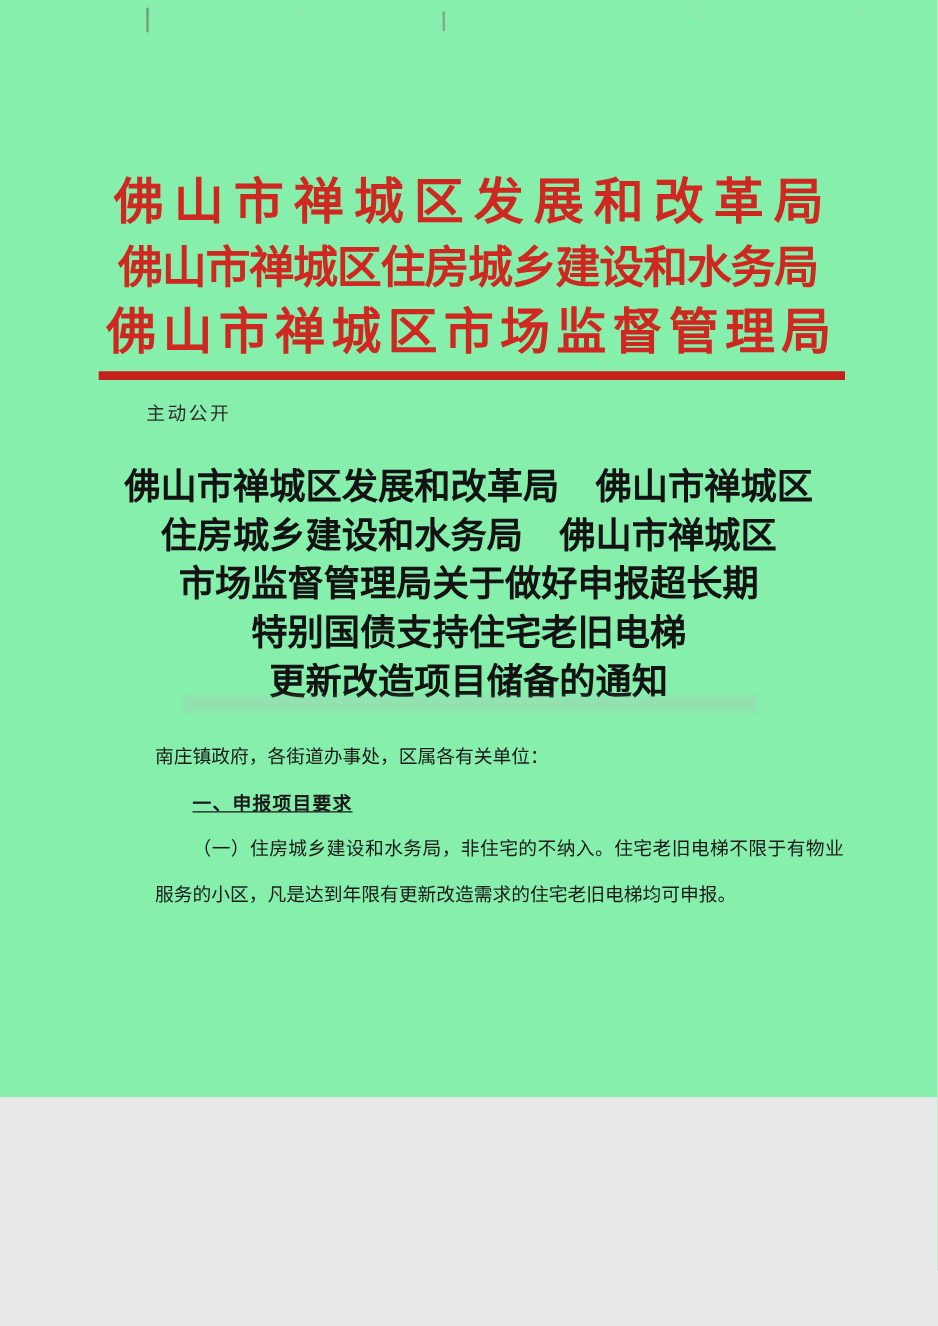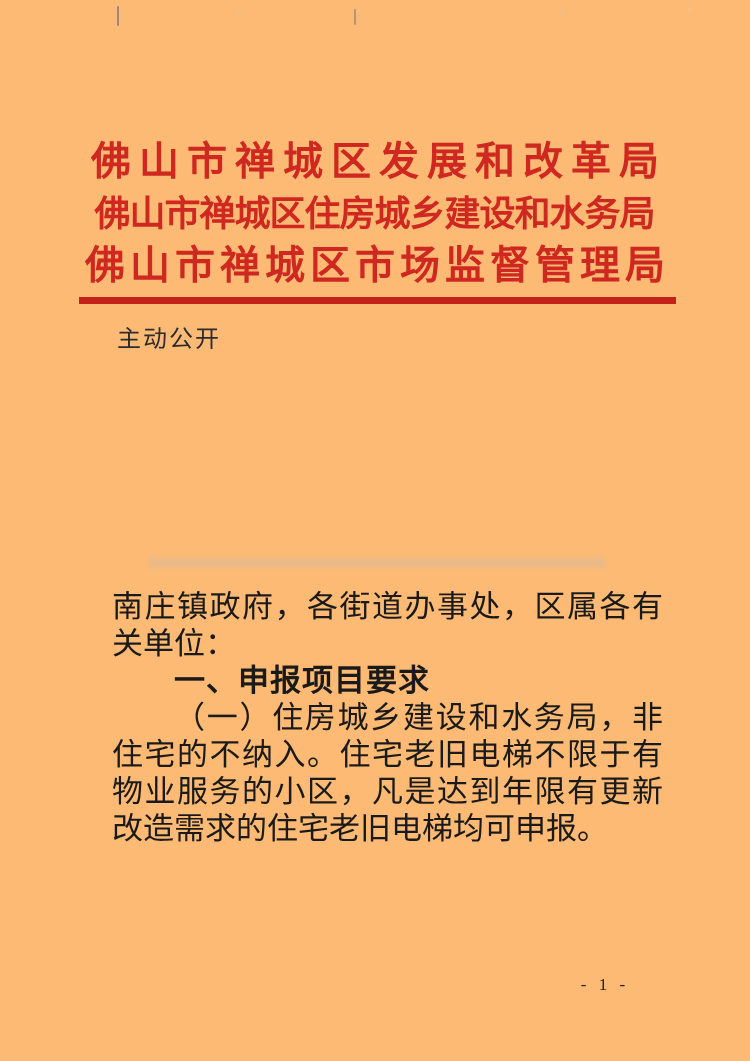--- a/index.html
+++ b/index.html
@@ -1,21 +1,21 @@
 <!DOCTYPE html>
 <html lang="zh-CN"><head>
 <meta charset="utf-8">
 <style>
   html, body { margin: 0; padding: 0; background: #e8e8e8; }
   .page {
     position: relative;
     width: 750px;
-    height: 1061px;
+    height: 878px;
     margin: 0 auto;
-    background: #fdba74;
+    background: #86efac;
     overflow: hidden;
     font-family: "Liberation Serif", "DejaVu Serif", serif;
   }
 
   
   .tick {
     position: absolute;
     width: 2px;
     background: #6f6f6f;
     opacity: 0.65;
@@ -49,21 +49,21 @@
     width: 597px;
     height: 7px;
     background: #c6201a;
   }
 
   .disclosure {
     position: absolute;
     left: 117px;
     top: 319px;
     font-family: "Liberation Sans", "DejaVu Sans", sans-serif;
-    font-size: 24px;
+    font-size: 15px;
     letter-spacing: 2px;
     color: #2d2d2d;
   }
 
   .doc-title {
     position: absolute;
     left: 0; right: 0;
     top: 371px;
     margin: 0;
     text-align: center;
@@ -82,34 +82,35 @@
     width: 458px;
     height: 12px;
     background: #b9b9b9;
     opacity: 0.25;
     filter: blur(2px);
     border-radius: 2px;
   }
 
   .doc-body {
     position: absolute;
-    left: 112px;
+    left: 124px;
     top: 588px;
     width: 551px;
-    font-size: 31px;
+    font-size: 15px;
     line-height: 37px;
     color: #1a1a1a;
     text-align: justify;
   }
   .doc-body p { margin: 0; }
   .indent { text-indent: 2em; }
   .section-heading {
     font-family: "Liberation Sans", "DejaVu Sans", sans-serif;
     font-weight: 700;
     letter-spacing: 1px;
+    text-decoration: underline;
   }
 
   .page-number {
     position: absolute;
     left: 560px;
     top: 975px;
     width: 90px;
     text-align: center;
     font-size: 17px;
     letter-spacing: 4px;
@@ -130,20 +131,27 @@
   <header class="letterhead">
     <div class="gov-line gov-1">佛山市禅城区发展和改革局</div>
     <div class="gov-line gov-2">佛山市禅城区住房城乡建设和水务局</div>
     <div class="gov-line gov-3">佛山市禅城区市场监督管理局</div>
   </header>
 
   <div class="red-divider"></div>
 
   <div class="disclosure">主动公开</div>
 
+  <h1 class="doc-title">
+    <span class="title-line">佛山市禅城区发展和改革局　佛山市禅城区</span>
+    <span class="title-line">住房城乡建设和水务局　佛山市禅城区</span>
+    <span class="title-line">市场监督管理局关于做好申报超长期</span>
+    <span class="title-line">特别国债支持住宅老旧电梯</span>
+    <span class="title-line">更新改造项目储备的通知</span>
+  </h1>
 
   <div class="ghost"></div>
 
   <main class="doc-body">
     <p>南庄镇政府，各街道办事处，区属各有关单位：</p>
     <p class="indent section-heading">一、申报项目要求</p>
     <p class="indent">（一）住房城乡建设和水务局，非住宅的不纳入。住宅老旧电梯不限于有物业服务的小区，凡是达到年限有更新改造需求的住宅老旧电梯均可申报。</p>
   </main>
 
   <div class="page-number">- 1 -</div>

